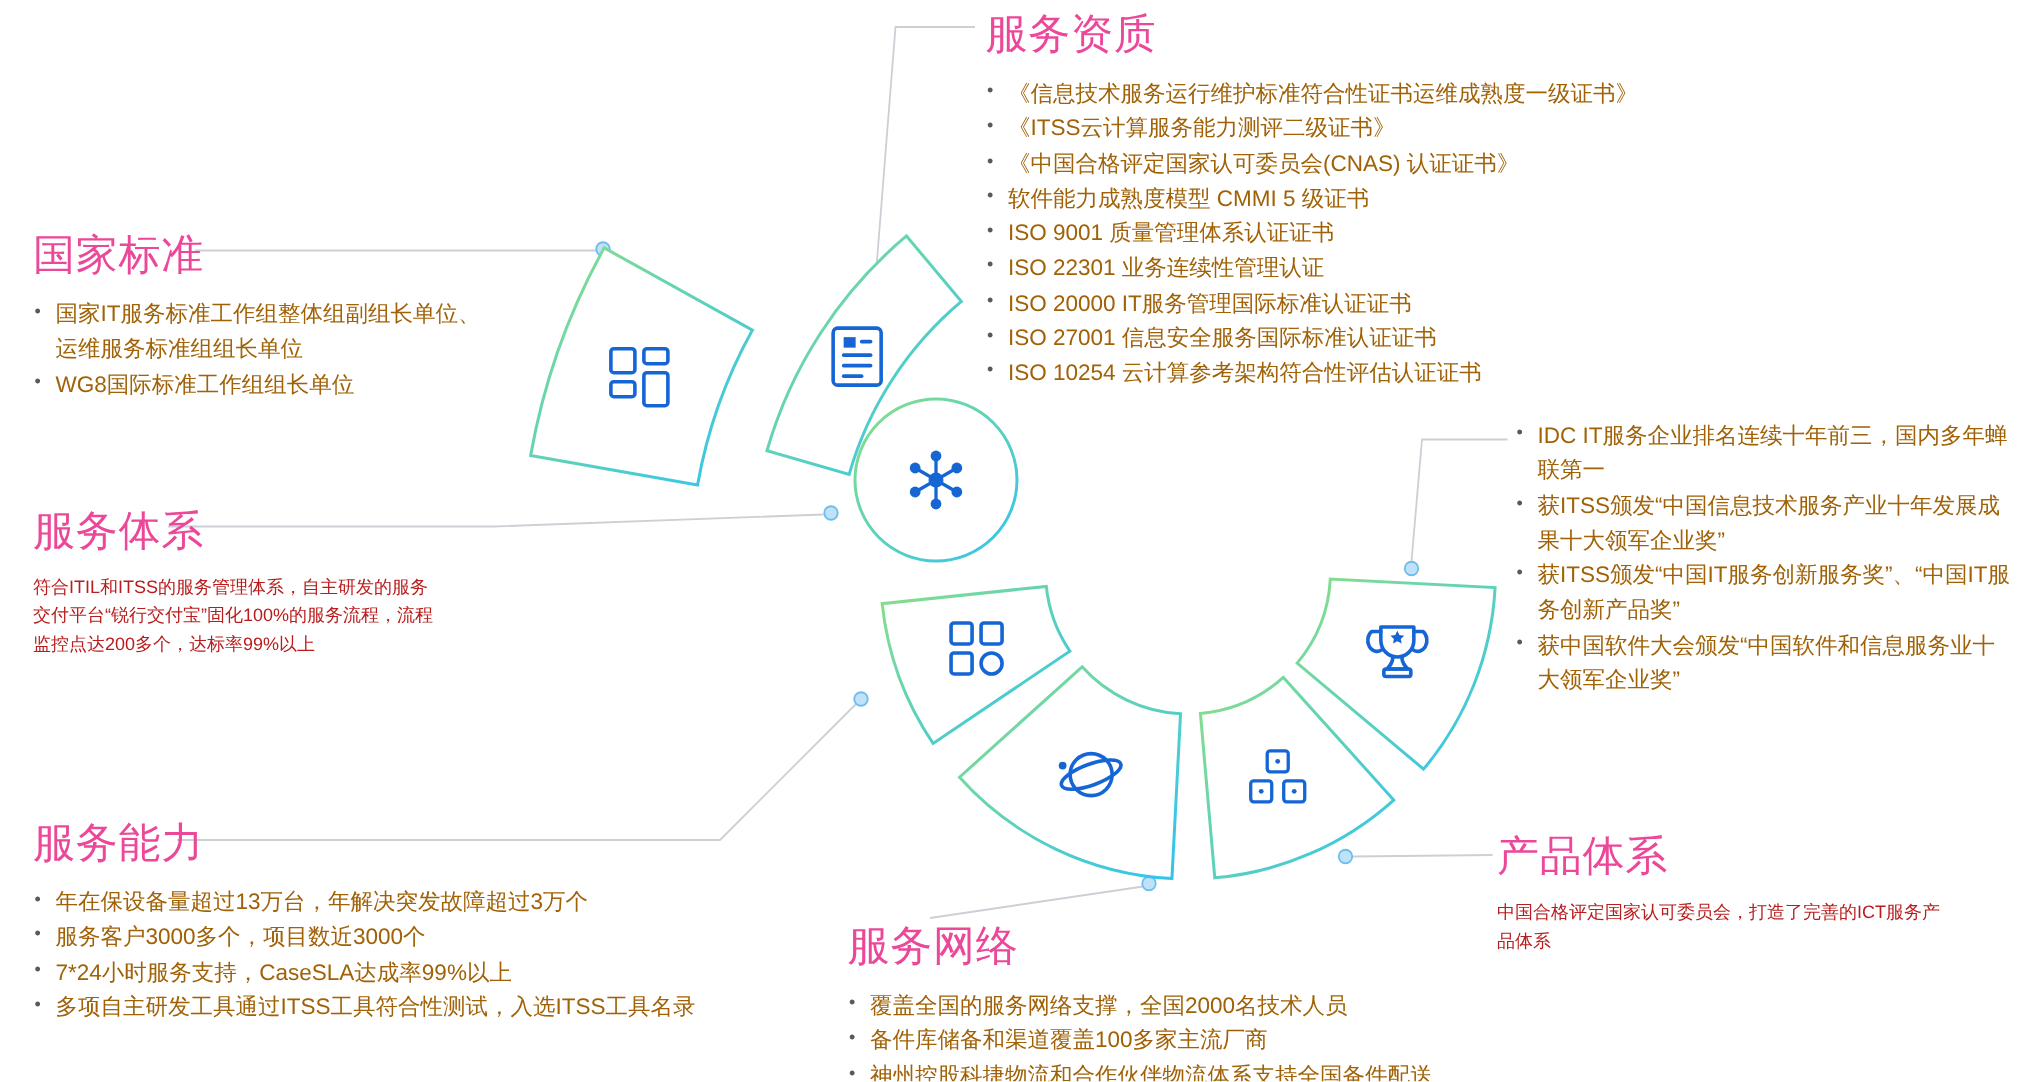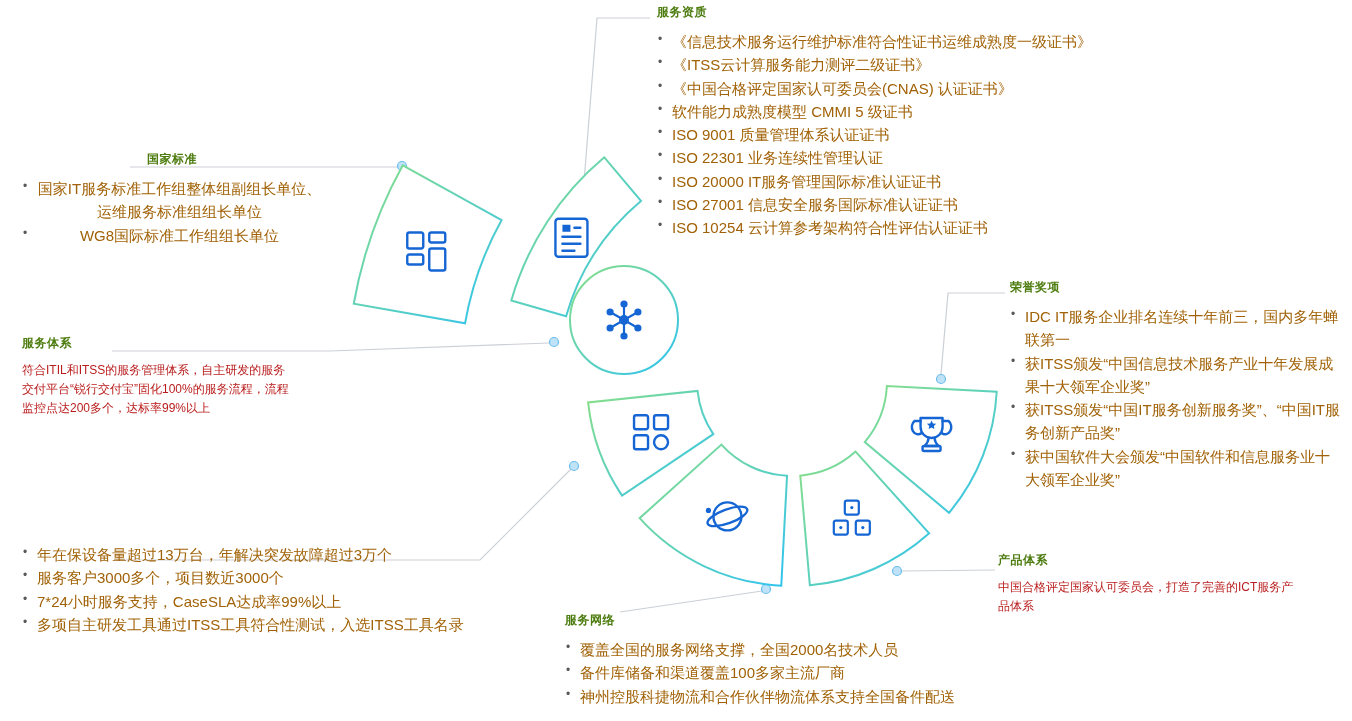--- a/index.html
+++ b/index.html
@@ -3,21 +3,21 @@
 <meta charset="utf-8">
 <style>
   html,body{margin:0;padding:0;background:#fff;}
   .stage{position:relative;width:1352px;height:721px;background:#ffffff;overflow:hidden;
          font-family:"Liberation Sans", sans-serif;}
   #wheel-svg{position:absolute;left:0;top:0;z-index:1;}
   .wedge{fill:#ffffff;stroke:url(#gb);stroke-width:2;}
   .conn{fill:none;stroke:#cbd0d6;stroke-width:1.2;}
   .dot{fill:#bfe2f8;stroke:#6cbeee;stroke-width:1.2;}
   .label-block{position:absolute;z-index:2;}
-  .section-title{margin:0 0 9px 0;font-size:12px;font-weight:bold;color:#4d7c0f;letter-spacing:0.5px;}
+  .section-title{margin:0 0 9px 0;font-size:28px;font-weight:normal;color:#ec4899;letter-spacing:0.5px;}
   .item-list{list-style:none;margin:0;padding:0;}
   .item-list li{position:relative;padding-left:15px;font-size:15px;line-height:1.55;color:#a16207;}
   .item-list li::before{content:"•";position:absolute;left:1px;top:0;color:#595959;font-size:12px;}
   .para{margin:0;font-size:12px;line-height:1.6;color:#b91c1c;}
 </style>
 </head>
 <body>
 
 <div class="stage">
 
@@ -121,21 +121,21 @@
         <use href="#ic-dashboard" transform="translate(426.2551014562348,251.48293861729678)"></use>
         <use href="#ic-doc" transform="translate(571.4296406303534,237.7599337910479)"></use>
         <use href="#ic-apps" transform="translate(651.0461068821137,432.3030214988503)"></use>
         <use href="#ic-globe" transform="translate(727.4233354787557,516.3877926524791)"></use>
         <use href="#ic-boxes" transform="translate(851.8123603387869,518.5590111577686)"></use>
         <use href="#ic-trophy" transform="translate(931.5626351973037,435.9751840086446)"></use>
         <use href="#ic-molecule" transform="translate(624,320)"></use>
       </g>
   </svg>
 
-  <div class="label-block" style="left:22px;top:151px;width:300px;text-align:center;">
+  <div class="label-block" style="left:22px;top:151px;width:300px;">
     <h2 class="section-title">国家标准</h2>
     <ul class="item-list">
       <li>国家IT服务标准工作组整体组副组长单位、运维服务标准组组长单位</li>
       <li>WG8国际标准工作组组长单位</li>
     </ul>
   </div>
 
   <div class="label-block" style="left:657px;top:4px;width:480px;">
     <h2 class="section-title">服务资质</h2>
     <ul class="item-list">
@@ -150,30 +150,30 @@
       <li>ISO 10254 云计算参考架构符合性评估认证证书</li>
     </ul>
   </div>
 
   <div class="label-block" style="left:22px;top:335px;width:268px;">
     <h2 class="section-title">服务体系</h2>
     <p class="para">符合ITIL和ITSS的服务管理体系，自主研发的服务交付平台“锐行交付宝”固化100%的服务流程，流程监控点达200多个，达标率99%以上</p>
   </div>
 
   <div class="label-block" style="left:1010px;top:279px;width:332px;">
-    <h2 class="section-title">荣誉奖项</h2>
     <ul class="item-list">
       <li>IDC IT服务企业排名连续十年前三，国内多年蝉联第一</li>
       <li>获ITSS颁发“中国信息技术服务产业十年发展成果十大领军企业奖”</li>
       <li>获ITSS颁发“中国IT服务创新服务奖”、“中国IT服务创新产品奖”</li>
       <li>获中国软件大会颁发“中国软件和信息服务业十大领军企业奖”</li>
     </ul>
   </div>
 
   <div class="label-block" style="left:22px;top:543px;width:495px;">
+    <h2 class="section-title">服务能力</h2>
     <ul class="item-list">
       <li>年在保设备量超过13万台，年解决突发故障超过3万个</li>
       <li>服务客户3000多个，项目数近3000个</li>
       <li>7*24小时服务支持，CaseSLA达成率99%以上</li>
       <li>多项自主研发工具通过ITSS工具符合性测试，入选ITSS工具名录</li>
     </ul>
   </div>
 
   <div class="label-block" style="left:998px;top:552px;width:300px;">
     <h2 class="section-title">产品体系</h2>

